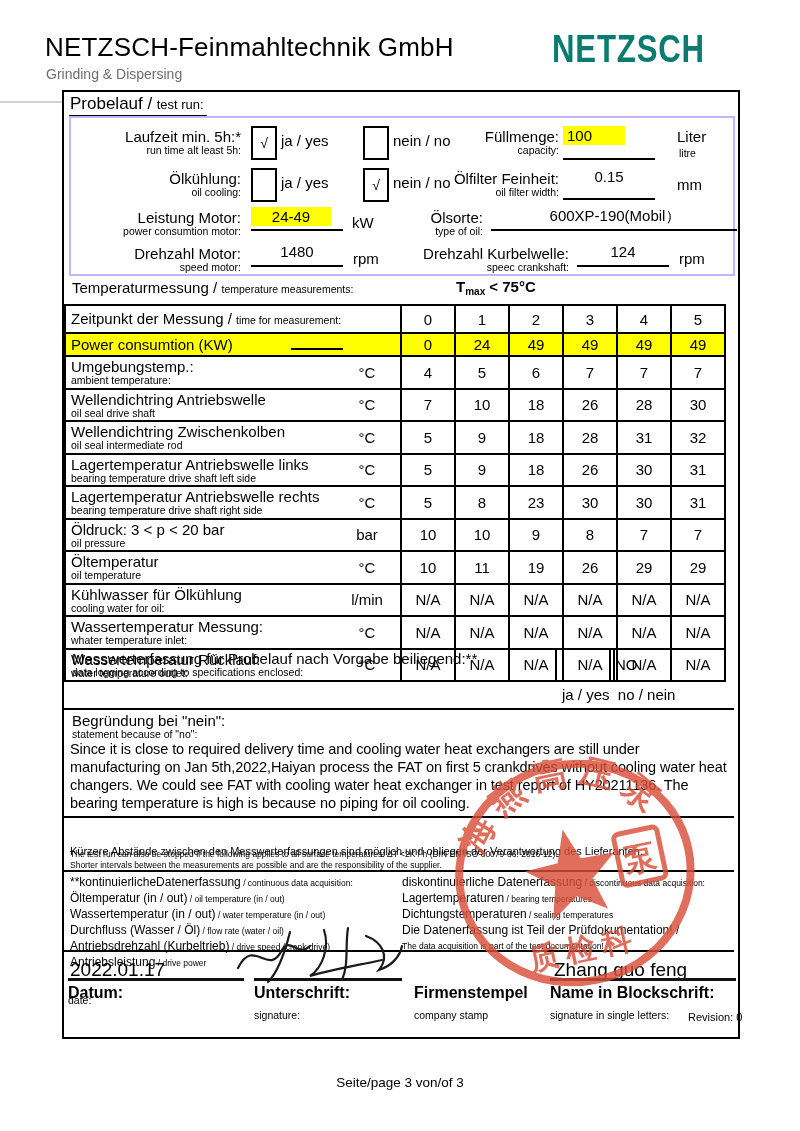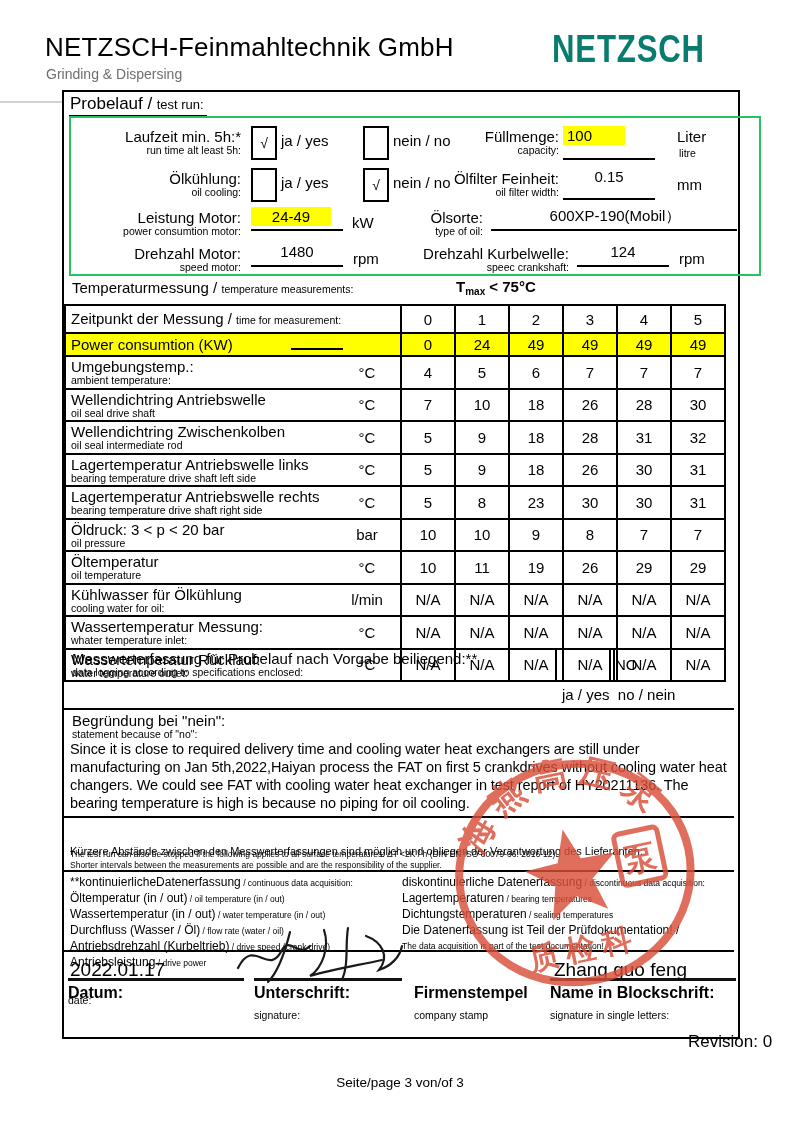--- a/index.html
+++ b/index.html
@@ -10,21 +10,21 @@
   .tagline{left:46px;top:66px;font-size:14px;color:#6e6e6e;}
   .logo{left:552px;top:28px;font-size:38px;font-weight:bold;color:#0a7b6f;transform:scale(.82,1);transform-origin:left top;letter-spacing:1px;}
   .scanline{left:0;top:101px;width:62px;height:2px;background:#ccd2d8;}
   
   .outer{left:62px;top:90px;width:674px;height:945px;border:2px solid #000;}
   .ptitle{left:5px;top:2px;border-bottom:2px solid #000;padding:0 3px 1px 1px;}
   .de17{font-size:17px;} .en13{font-size:13px;}
   .de15{font-size:15px;line-height:17px;} .en{font-size:10.5px;line-height:11.5px;}
   .b{font-weight:bold;}
   
-  .fieldsbox{left:5px;top:24px;width:662px;height:156px;border:2px solid #22c55e;padding-left:26px;}
+  .fieldsbox{left:5px;top:24px;width:662px;height:156px;border:2px solid #c4b5fd;}
   .lblk{position:absolute;text-align:right;}
   .llft{position:absolute;text-align:left;}
   .cb{position:absolute;width:22px;height:30px;border:2px solid #000;font-size:14px;text-align:center;line-height:30px;}
   .ul{position:absolute;height:0;border-bottom:2px solid #000;}
   .yellow{background:#ffff00;}
   .ctr{text-align:center;}
   .f15{font-size:15px;}
   
   .sub10{font-size:10px;vertical-align:-3px;}
   
@@ -54,21 +54,21 @@
   .acqcol > div{line-height:13.1px;}
   .acq-de{font-size:12px;}
   .acq-en{font-size:8.5px;}
   .sigsec{top:858px;height:85px;border-top:2px solid #000;}
   .sigval{position:absolute;font-size:19px;}
   .sighr{position:absolute;height:0;border-bottom:3px solid #111;}
   .siglab{position:absolute;font-size:16px;font-weight:bold;}
   .sigsub{position:absolute;font-size:10.5px;}
   
   .footer-center{left:0;top:1075px;width:800px;text-align:center;font-size:13.5px;}
-  .footer-rev{left:688px;top:1032px;font-size:17px;}
+  .footer-rev{left:688px;top:1011px;font-size:11px;}
   
   .stamp{left:450px;top:756px;z-index:5;transform:rotate(-12deg);pointer-events:none;}
   .handsig{left:232px;top:920px;z-index:6;pointer-events:none;}
 </style>
 </head>
 <body>
 
 <div class="abs scanline"></div>
 
 <div class="abs company">NETZSCH-Feinmahltechnik GmbH</div>

